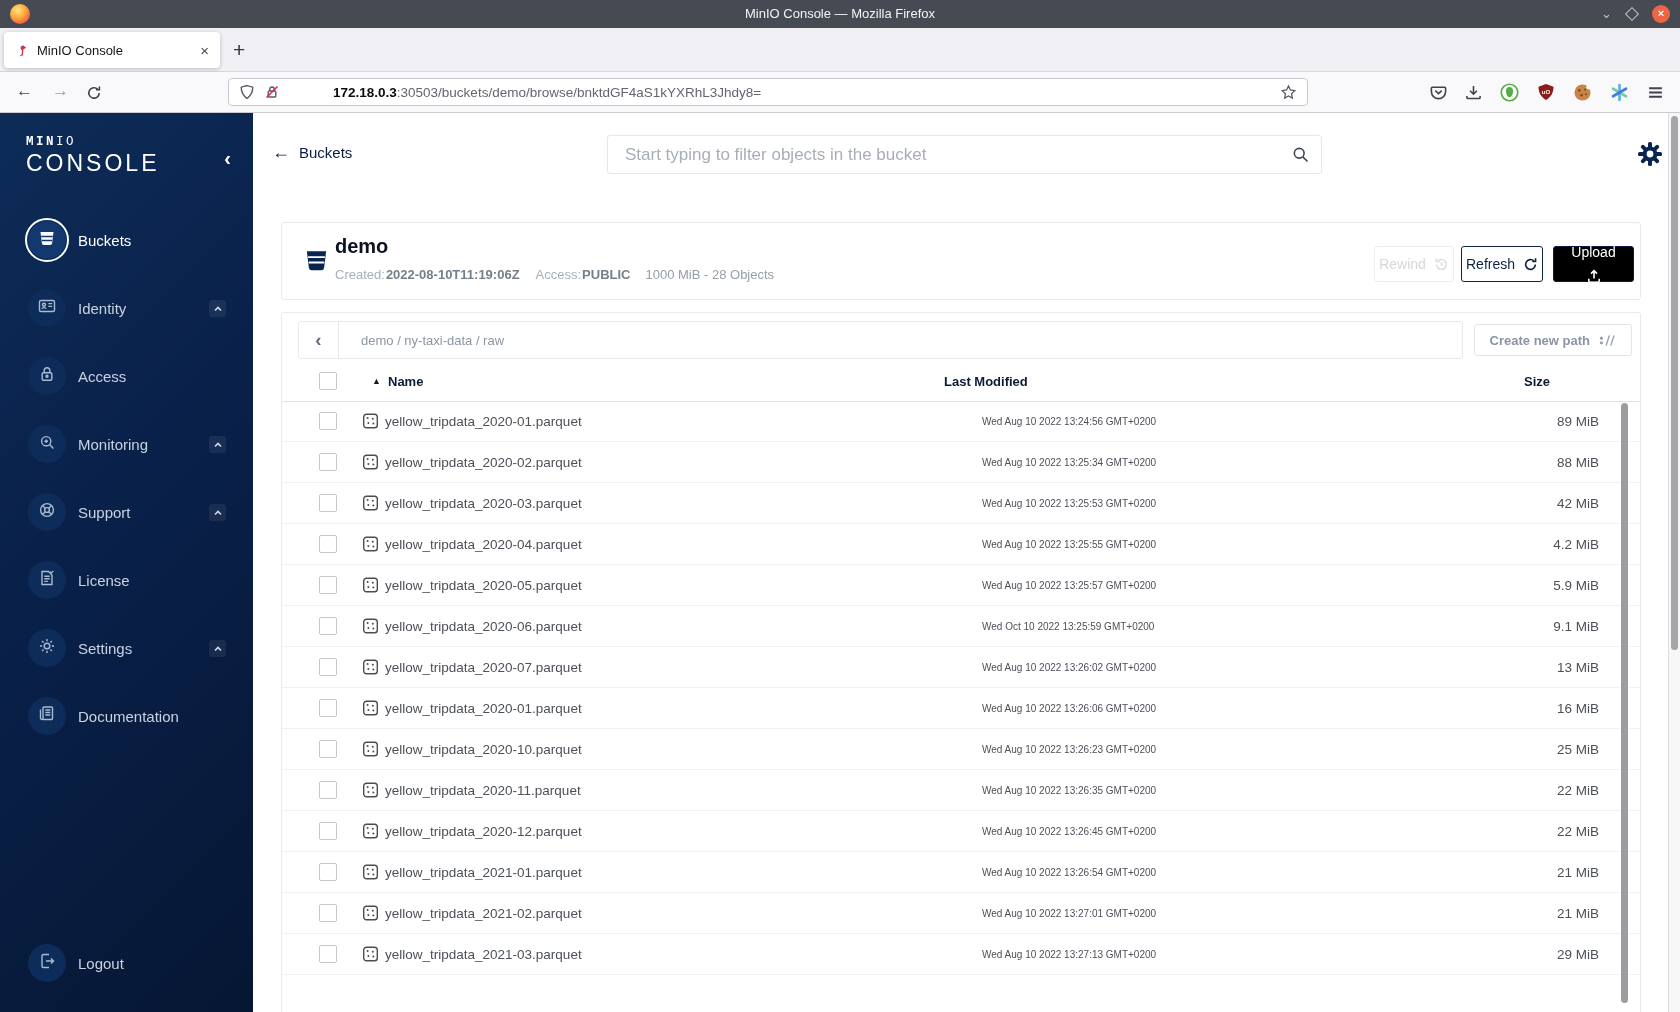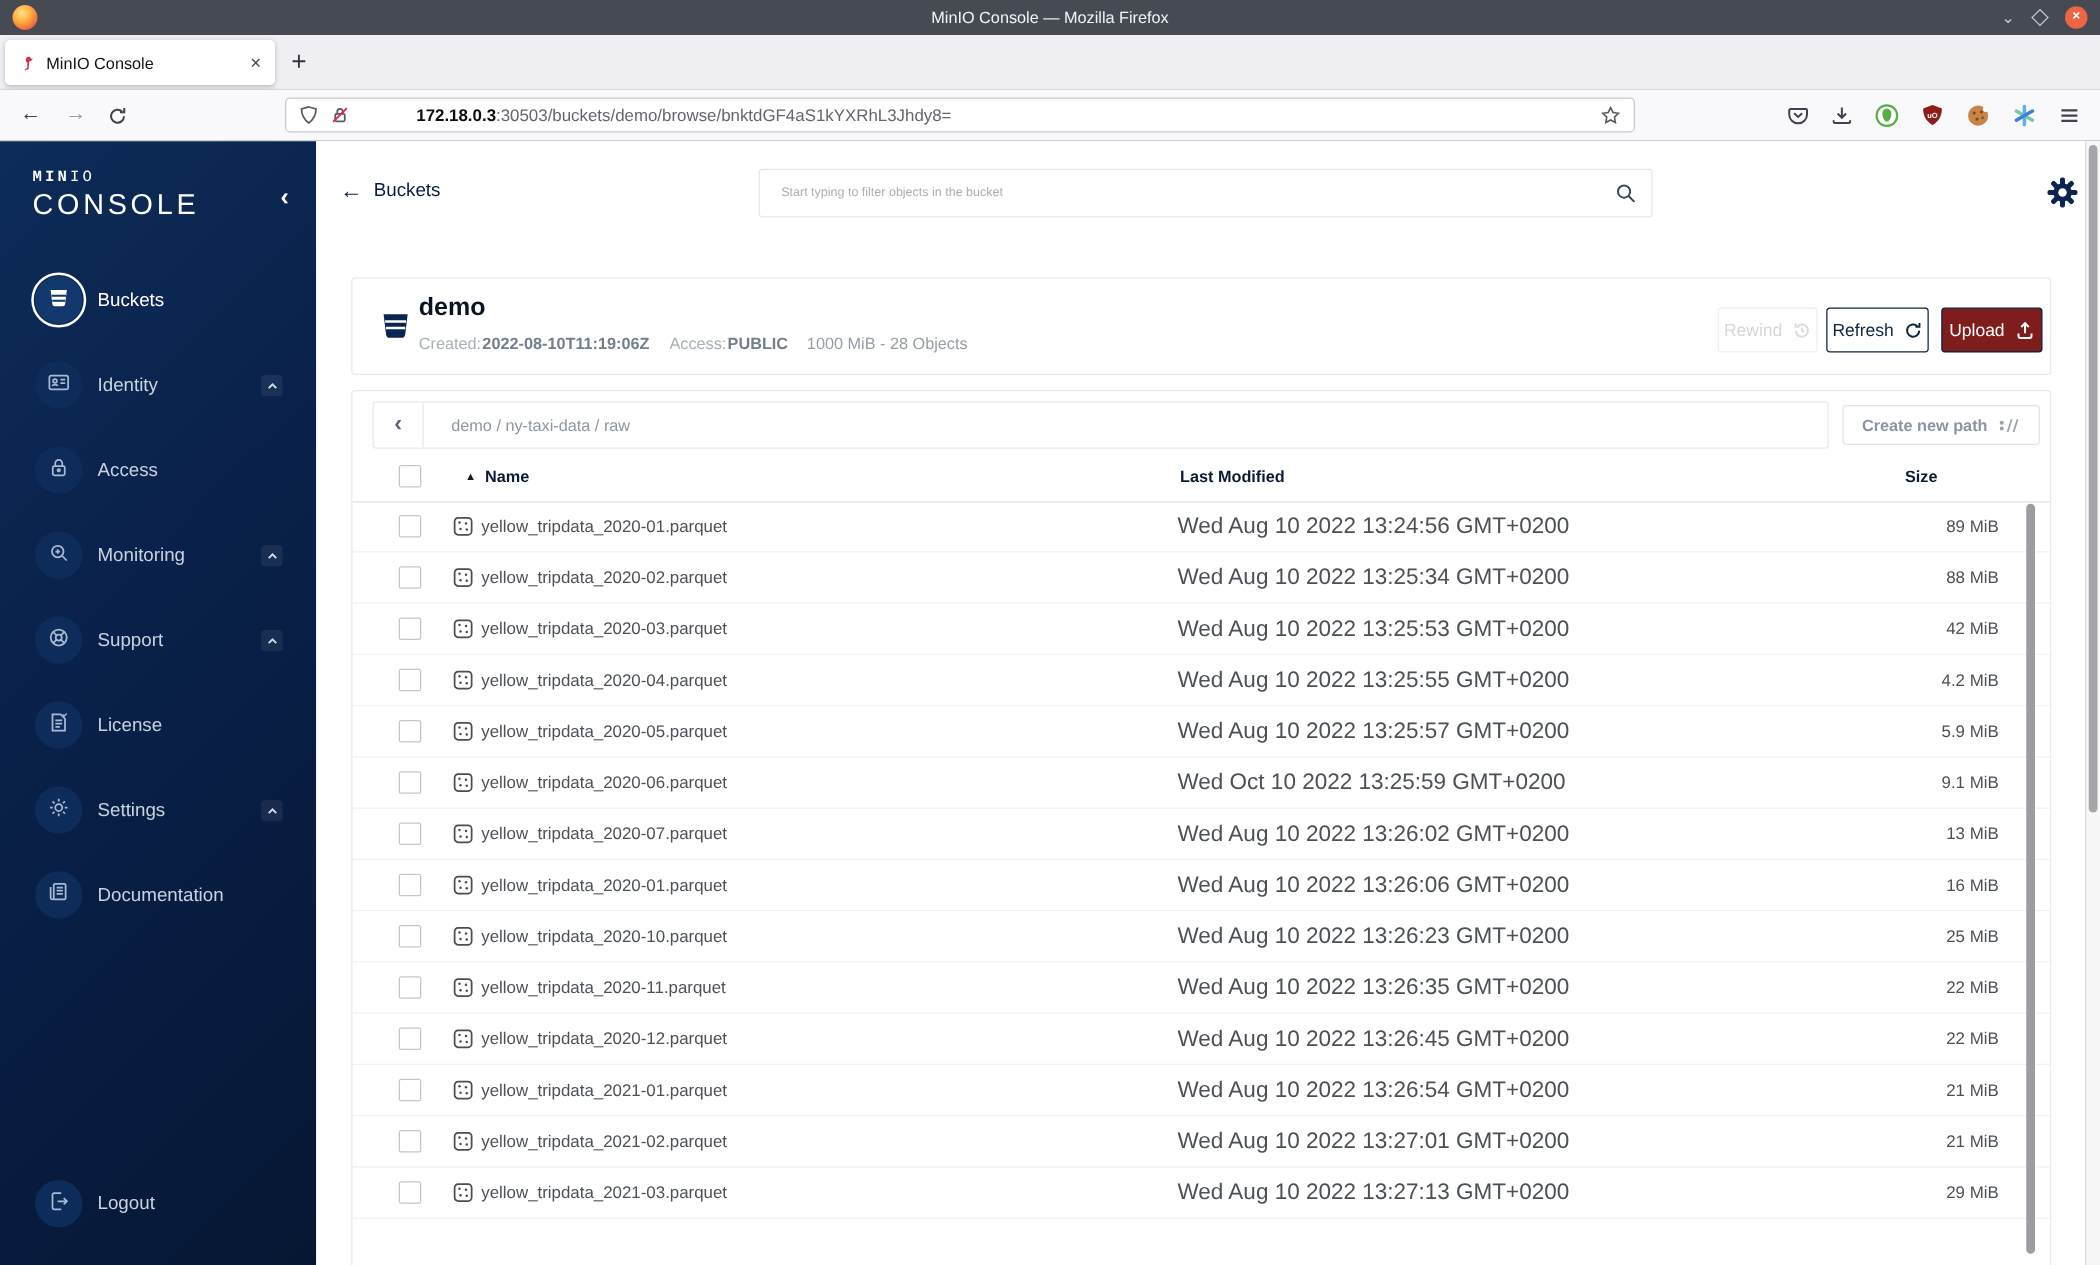--- a/index.html
+++ b/index.html
@@ -55,39 +55,39 @@
     background:rgba(255,255,255,.07);display:flex;align-items:center;justify-content:center;}
 
   .main{position:absolute;left:253px;top:113px;right:12px;bottom:0;background:#fff;overflow:hidden;}
 
   .page-header{position:absolute;left:0;top:0;right:0;height:84px;background:#fff;}
   .back-link{position:absolute;left:19px;top:29px;display:flex;align-items:center;gap:9px;
     color:#081C42;font-size:15px;font-weight:500;}
   .back-glyph{font-size:18px;}
   .search-box{position:absolute;left:354px;top:22px;width:715px;height:39px;box-sizing:border-box;}
   .search-box input{width:100%;height:100%;border:1px solid #e7e7e7;border-radius:3px;box-sizing:border-box;
-    padding:0 40px 0 17px;font-size:10px;color:#333;font-family:"Liberation Sans",sans-serif;outline:none;}
+    padding:0 40px 0 17px;font-size:17px;color:#333;font-family:"Liberation Sans",sans-serif;outline:none;}
   .search-box input::placeholder{color:#a9aeb6;}
   .search-glyph{position:absolute;right:13px;top:11px;}
   .gear-btn{position:absolute;right:4px;top:27px;width:28px;height:28px;}
 
   .panel1{position:absolute;left:28px;top:109px;width:1360px;height:78px;border:1px solid #eaeaea;
     border-radius:3px;background:#fff;box-sizing:border-box;}
   .bkt-icon{position:absolute;left:21px;top:24px;}
   .bkt-name{position:absolute;left:53px;top:12px;font-size:20px;font-weight:bold;color:#0b1220;}
   .bkt-meta{position:absolute;left:53px;top:44px;display:flex;align-items:center;gap:1px;font-size:13px;}
   .meta-label{color:#a8afb8;}
   .meta-value{color:#747f8c;font-weight:bold;}
   .meta-usage{color:#969ea8;margin-left:14px;}
   .meta-gap{width:14px;}
   .btn{position:absolute;top:23px;height:36px;border-radius:3px;display:flex;align-items:center;
     justify-content:center;gap:8px;font-size:14px;box-sizing:border-box;background:#fff;}
   .btn-rewind{left:1092px;width:80px;border:1px solid #efefef;color:#d7d7d7;}
   .btn-refresh{left:1179px;width:82px;border:1px solid #0c2440;color:#0c2440;}
-  .btn-upload{left:1271px;width:81px;background:#7f1d1d;color:#fff;border:1px solid #081C42;}
+  .btn-upload{left:1271px;width:81px;background:#000000;color:#fff;border:1px solid #081C42;flex-direction:column;}
 
   .panel2{position:absolute;left:28px;top:199px;width:1360px;height:722px;border:1px solid #eaeaea;
     border-radius:3px;background:#fff;box-sizing:border-box;}
   .pathbar{position:absolute;left:16px;top:8px;width:1165px;height:38px;border:1px solid #e9e9e9;
     border-radius:3px;background:#fff;display:flex;align-items:center;box-sizing:border-box;}
   .path-back{width:40px;height:100%;border-right:1px solid #e9e9e9;display:flex;align-items:center;
     justify-content:center;color:#5f6877;font-size:19px;font-weight:bold;box-sizing:border-box;}
   .path-text{padding-left:22px;font-size:13px;color:#8d96a2;}
   .newpath-btn{position:absolute;right:8px;top:11px;height:32px;padding:0 15px;border:1px solid #e4e4e4;
     border-radius:3px;background:#fff;display:flex;align-items:center;gap:9px;color:#8c95a3;
@@ -95,21 +95,21 @@
 
   .thead{position:absolute;left:0;top:48px;right:0;height:40px;border-bottom:1px solid #e2e2e2;}
   .th{position:absolute;top:50%;transform:translateY(-50%);font-size:13px;font-weight:bold;color:#0b1a36;}
   .sort-glyph{position:absolute;left:90px;top:50%;transform:translateY(-50%);font-size:9px;color:#1a1a1a;}
   .tbody{position:absolute;left:0;top:88px;right:0;bottom:0;}
   .trow{position:relative;height:40px;border-bottom:1px solid #f1f1f1;}
   .cb{position:absolute;left:37px;top:50%;transform:translateY(-50%);width:16px;height:16px;
     border:1.5px solid #c7c7c7;border-radius:2px;background:#fff;}
   .ficon{position:absolute;left:80px;top:50%;transform:translateY(-50%);display:flex;}
   .fname{position:absolute;left:103px;top:50%;transform:translateY(-50%);font-size:13.5px;color:#4c5158;}
-  .fdate{position:absolute;left:660px;top:50%;transform:translateY(-50%);font-size:18px;color:#4c5158;}
+  .fdate{position:absolute;left:700px;top:50%;transform:translateY(-50%);font-size:10px;color:#4c5158;}
   .fsize{position:absolute;right:41px;top:50%;transform:translateY(-50%);font-size:13.5px;color:#4c5158;}
   .th-size{left:1242px;}
   .tscroll{position:absolute;right:12px;top:90px;width:7px;height:600px;background:#9d9da1;border-radius:4px;}
 
   .vscroll{position:absolute;right:0;top:113px;width:12px;bottom:0;background:#f7f7f8;border-left:1px solid #ddddde;box-sizing:border-box;}
   .vthumb{position:absolute;left:2px;right:2px;top:3px;height:534px;background:#a5a5aa;border-radius:4px;}
 </style>
 </head>
 <body>
 

